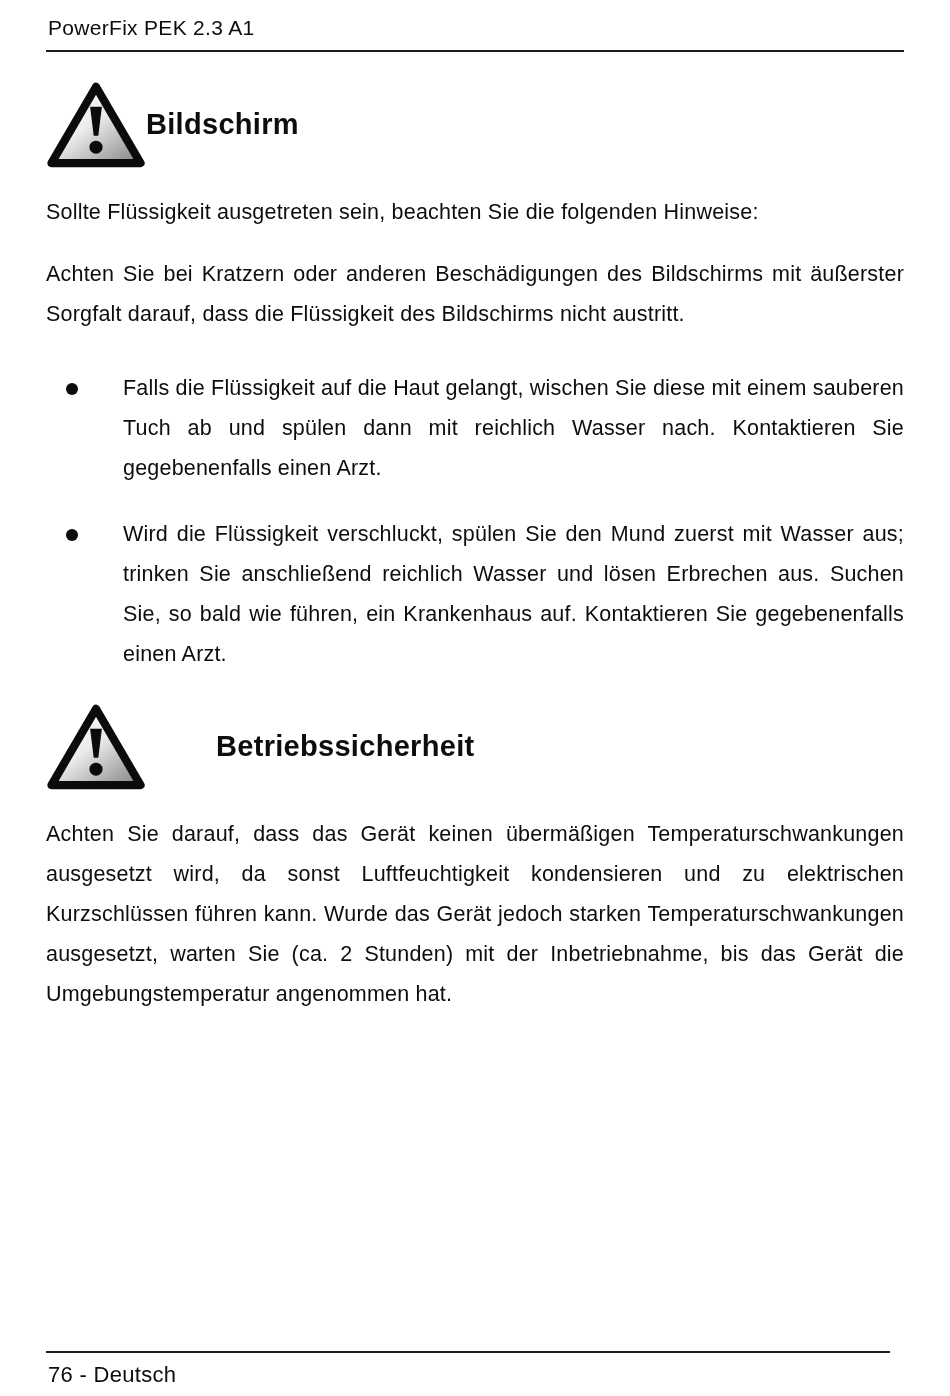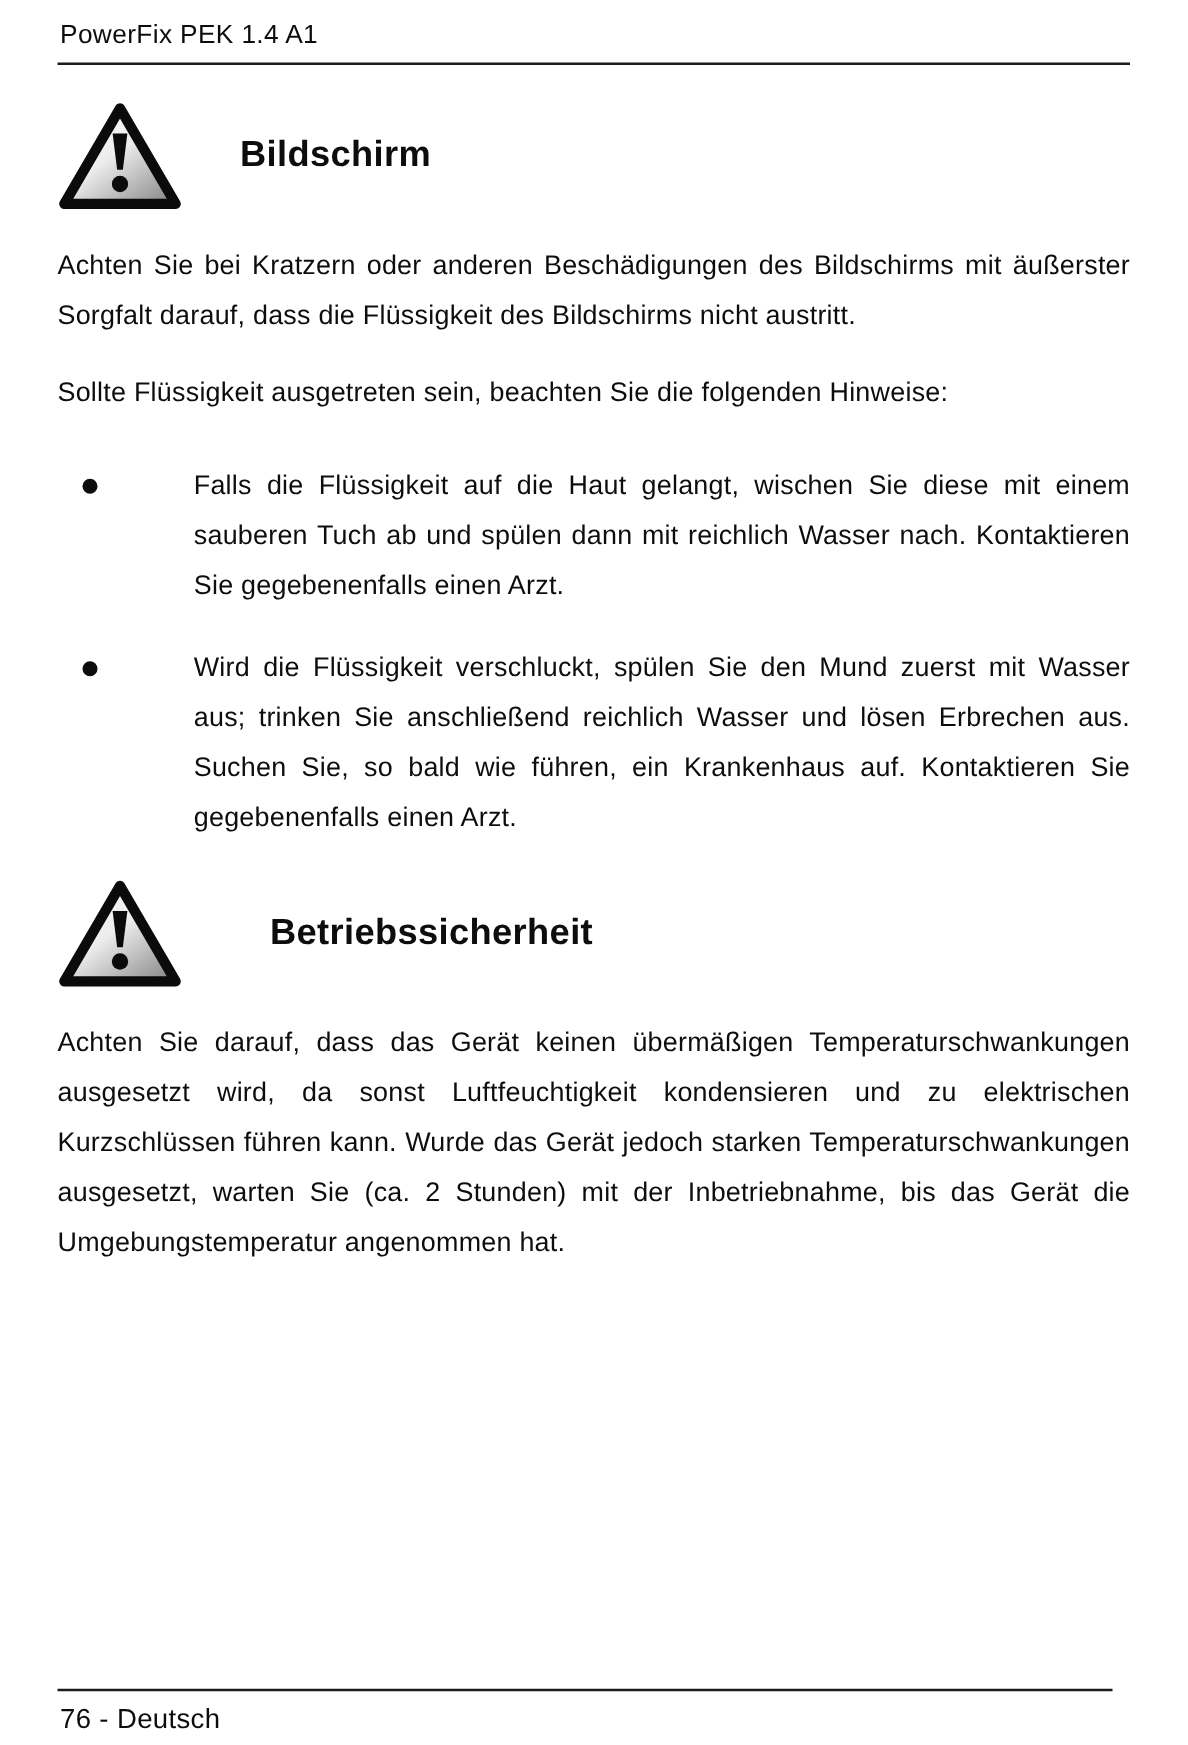--- a/index.html
+++ b/index.html
@@ -33,35 +33,33 @@
   .section-head.second { margin-top: 6px; }
   .warn-icon {
     width: 100px;
     height: 92px;
     flex: 0 0 auto;
   }
   .section-title {
     font-size: 29px;
     font-weight: 700;
     letter-spacing: 0.3px;
-    margin-left: 46px;
   }
   .section-head.second .section-title { margin-left: 70px; }
   p.body {
     font-size: 21.5px;
     line-height: 40px;
     text-align: justify;
     margin: 22px 0 0;
     letter-spacing: 0.2px;
   }
   .bullets { margin-top: 34px; }
   .bullet-item {
     display: flex;
     margin-bottom: 26px;
-    gap: 32px;
   }
   .bullet-marker {
     width: 12px;
     height: 12px;
     border-radius: 50%;
     background: #0d0d0d;
     margin: 15px 0 0 20px;
     flex: 0 0 auto;
   }
   .bullet-text {
@@ -91,33 +89,33 @@
   <svg width="0" height="0" style="position:absolute" aria-hidden="true">
     <defs>
       <linearGradient id="warnGrad" x1="0%" y1="0%" x2="85%" y2="100%">
         <stop offset="0%" stop-color="#ffffff"></stop>
         <stop offset="50%" stop-color="#ececec"></stop>
         <stop offset="100%" stop-color="#8f8f8f"></stop>
       </linearGradient>
     </defs>
   </svg>
 
-  <div class="doc-header">PowerFix PEK 1.4 A1</div>
+  <div class="doc-header">PowerFix PEK 2.3 A1</div>
 
   <div class="section-head">
     <svg class="warn-icon" viewBox="0 0 110 100">
       <path d="M55 9 L104 93 L6 93 Z" fill="url(#warnGrad)" stroke="#0b0b0b" stroke-width="9" stroke-linejoin="round"></path>
       <path d="M48.5 31 L61.5 31 L57.5 63 L52.5 63 Z" fill="#0b0b0b"></path>
       <circle cx="55" cy="75.5" r="7.2" fill="#0b0b0b"></circle>
     </svg>
     <div class="section-title">Bildschirm</div>
   </div>
 
+  <p class="body">Sollte Flüssigkeit ausgetreten sein, beachten Sie die folgenden Hinweise:</p>
   <p class="body">Achten Sie bei Kratzern oder anderen Beschädigungen des Bildschirms mit äußerster Sorgfalt darauf, dass die Flüssigkeit des Bildschirms nicht austritt.</p>
-  <p class="body">Sollte Flüssigkeit ausgetreten sein, beachten Sie die folgenden Hinweise:</p>
 
   <div class="bullets">
     <div class="bullet-item">
       <span class="bullet-marker"></span>
       <div class="bullet-text">Falls die Flüssigkeit auf die Haut gelangt, wischen Sie diese mit einem sauberen Tuch ab und spülen dann mit reichlich Wasser nach. Kontaktieren Sie gegebenenfalls einen Arzt.</div>
     </div>
     <div class="bullet-item">
       <span class="bullet-marker"></span>
       <div class="bullet-text">Wird die Flüssigkeit verschluckt, spülen Sie den Mund zuerst mit Wasser aus; trinken Sie anschließend reichlich Wasser und lösen Erbrechen aus. Suchen Sie, so bald wie führen, ein Krankenhaus auf. Kontaktieren Sie gegebenenfalls einen Arzt.</div>
     </div>

